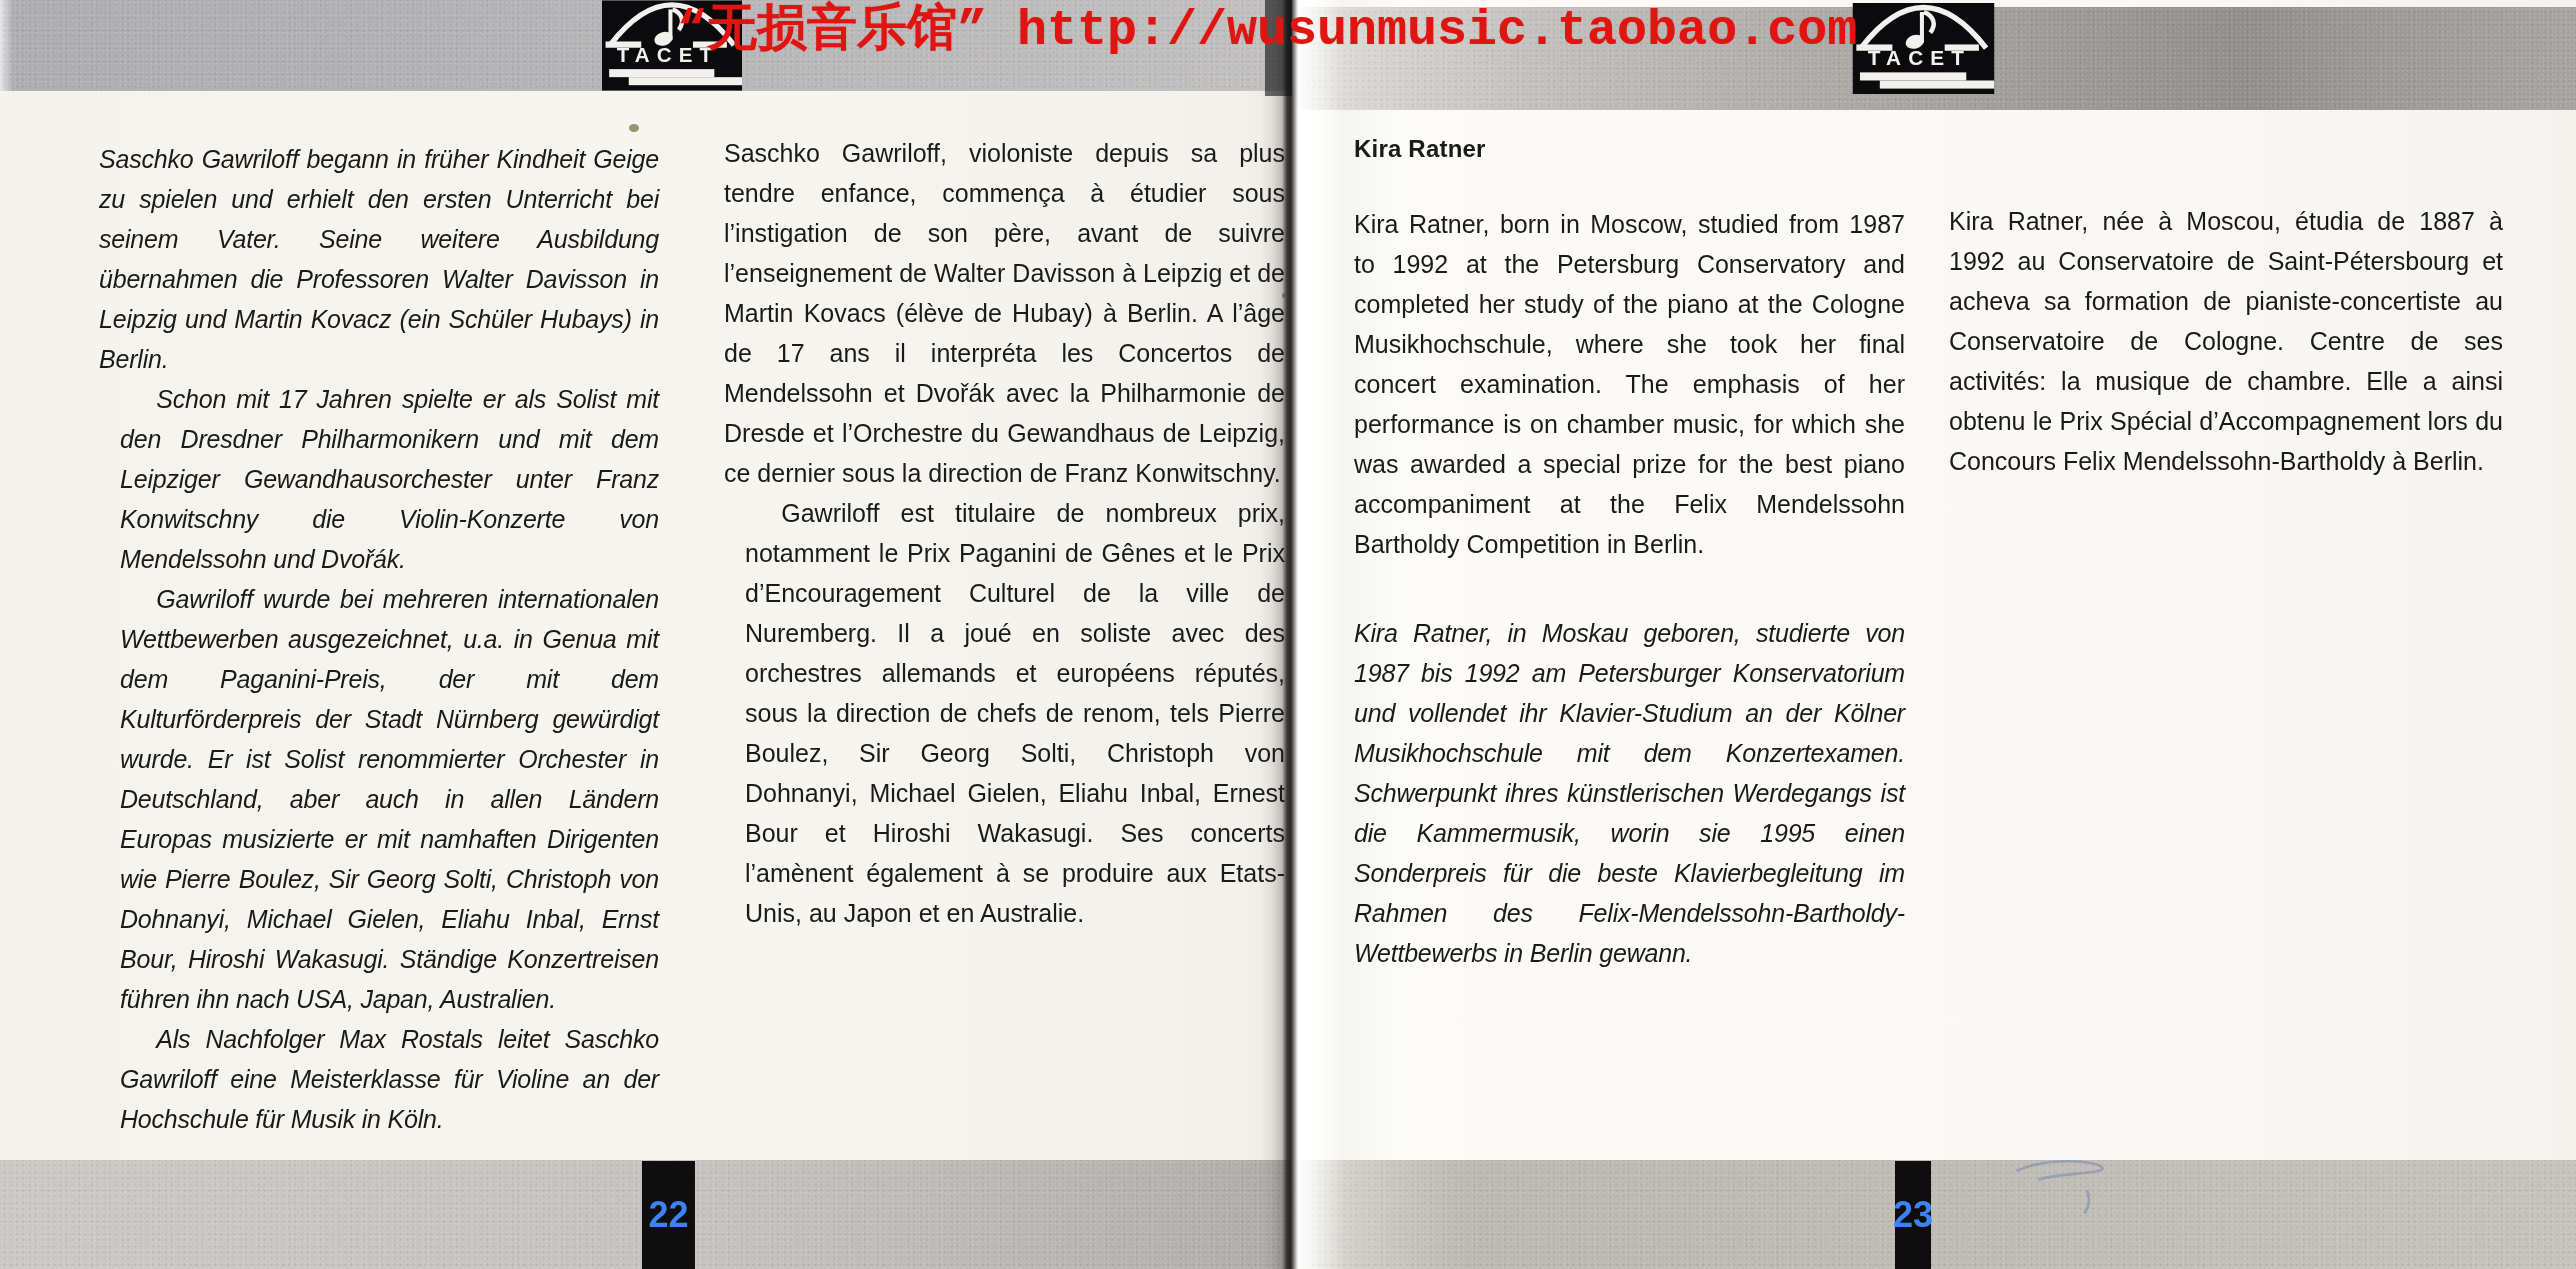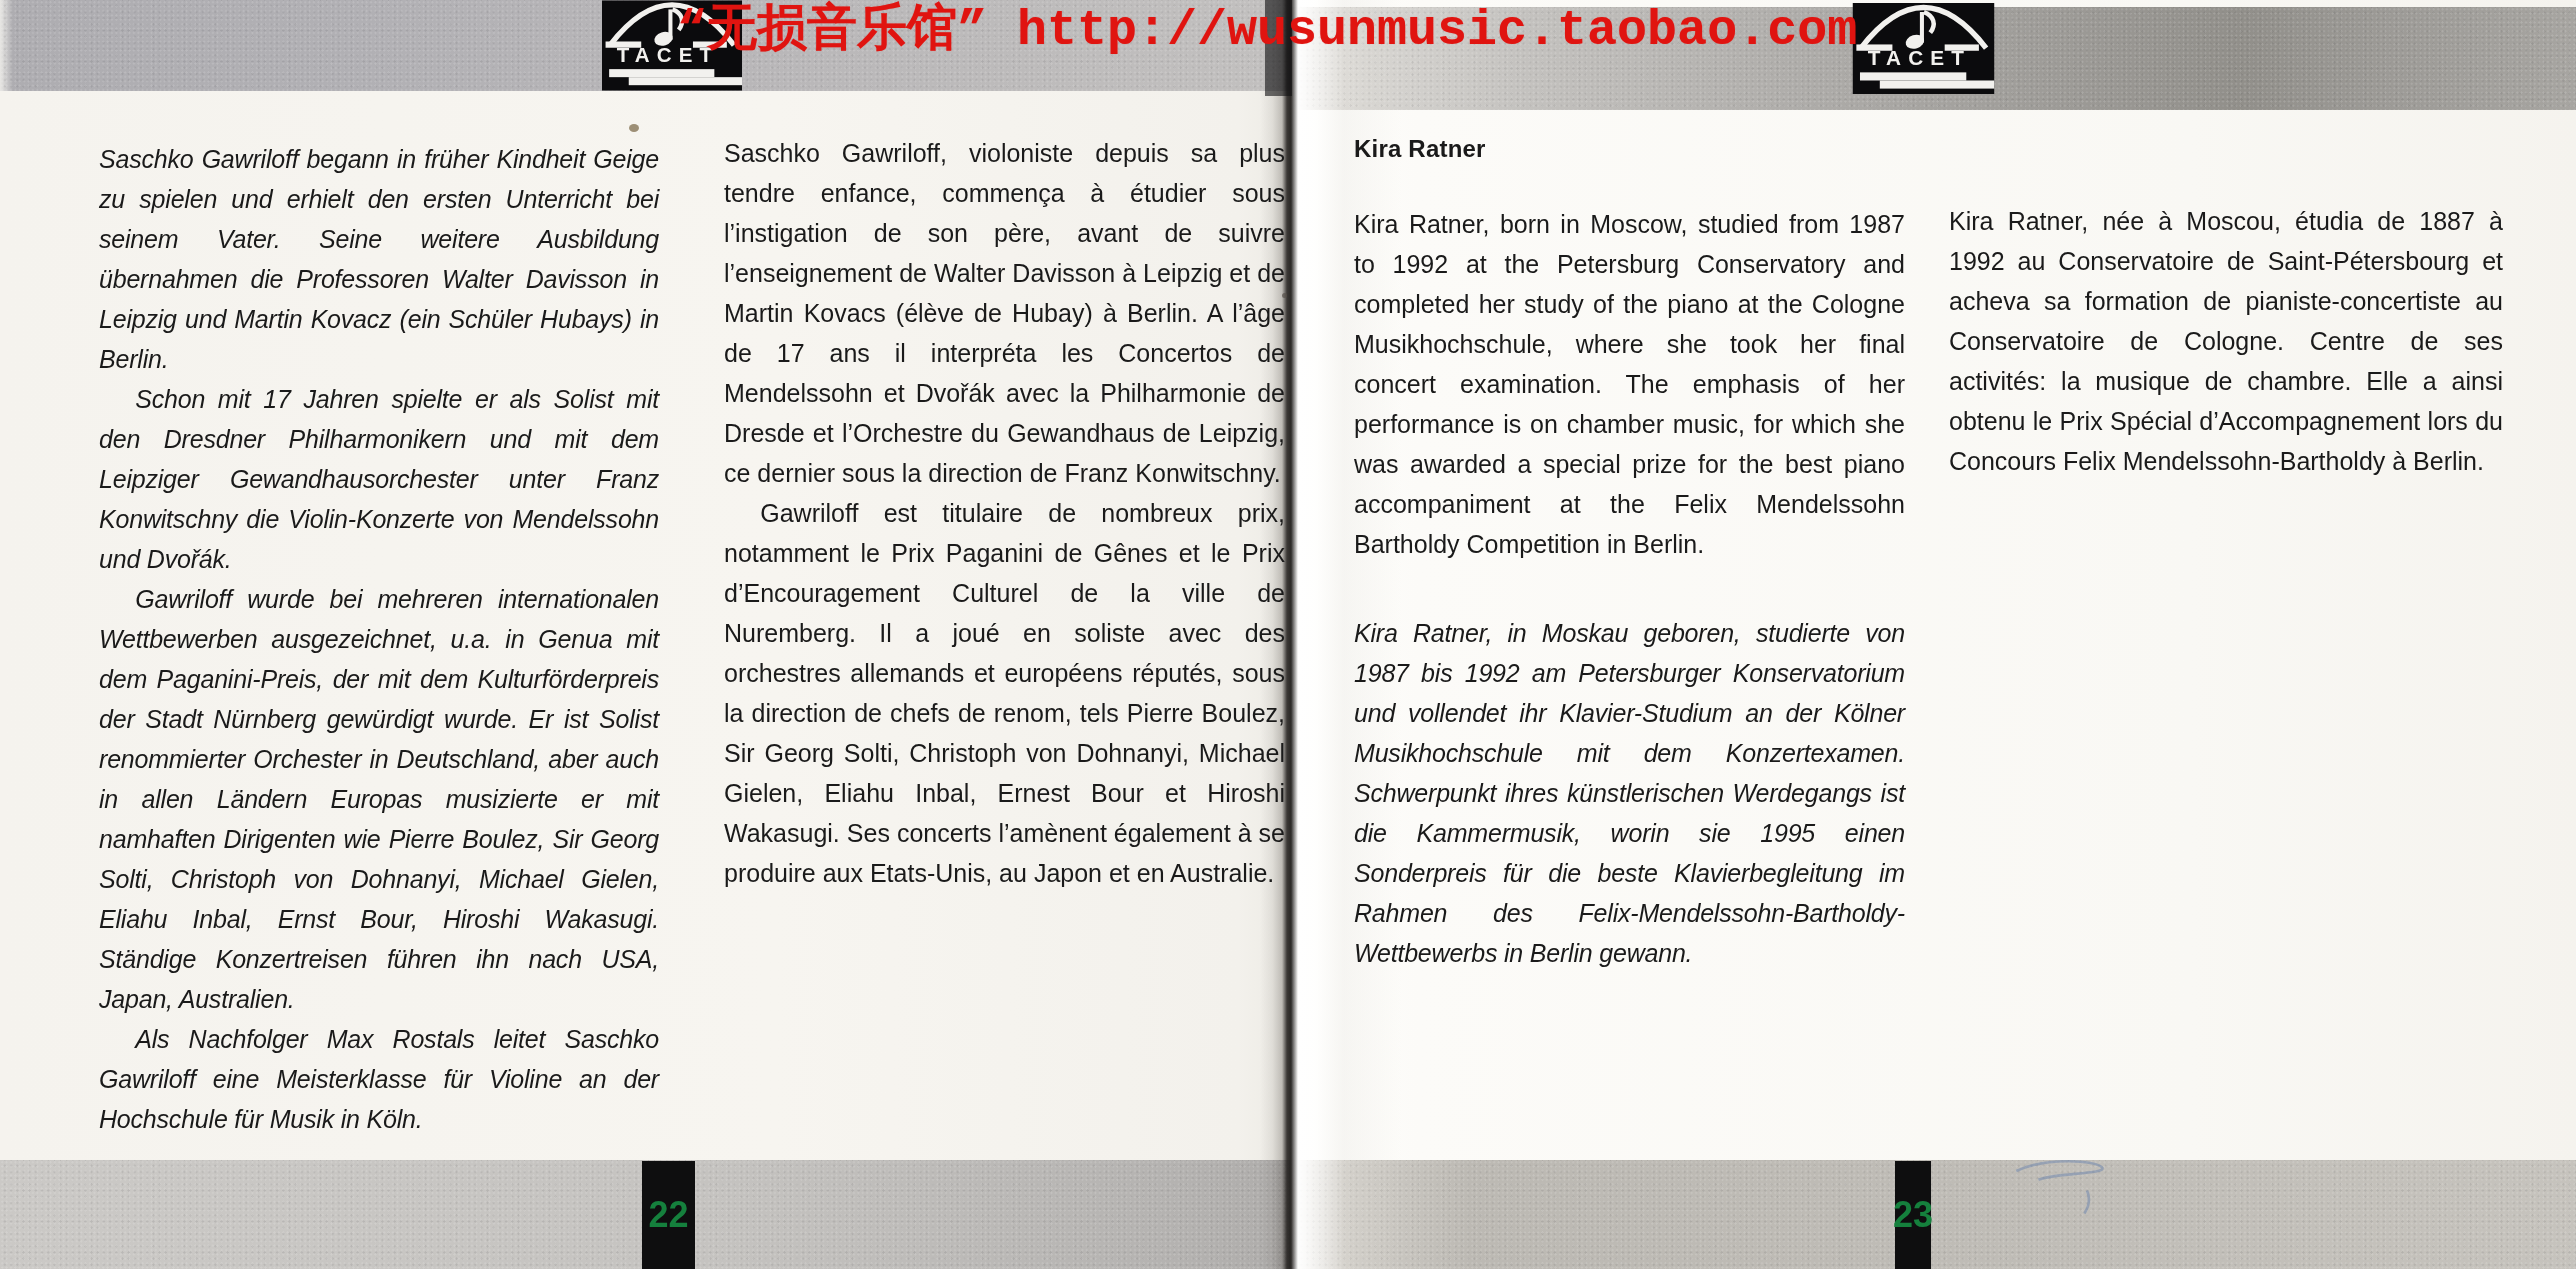--- a/index.html
+++ b/index.html
@@ -49,32 +49,32 @@
   #watermark{
     position:absolute; left:677px; top:-3.6px; white-space:nowrap;
     font-family:"Liberation Mono", monospace; font-size:50px; line-height:69px;
     color:#e01410; letter-spacing:0px; z-index:30; font-weight:bold;
     text-shadow:0 0 0.9px rgba(224,20,16,.4);
   }
 
   
   .col{position:absolute; text-align:justify; font-size:25px; line-height:40px;}
   .col p{margin:0;}
-  .col p.indent{text-indent:1.45em;}
+  .col p.indent{text-indent:1.45em;margin-left:21px;}
   #col-german-left{left:99px; top:139px; width:560px; font-style:italic; letter-spacing:-0.2px;}
   #col-french-left{left:724px; top:133px; width:561px;}
   #col-right-en{left:1354px; top:204px; width:551px;}
   #col-right-de{left:1354px; top:613px; width:551px; font-style:italic; letter-spacing:-0.2px;}
   #col-right-fr{left:1949px; top:201px; width:554px;}
   #heading-kira{position:absolute; left:1354px; top:135px; font-size:24px; font-weight:bold; letter-spacing:0.2px;}
 
   
   .tab{position:absolute; top:1161px; height:108px; background:#0e0e0f;
     display:flex; align-items:center; justify-content:center;
-    color:#15803d; font-weight:bold; font-size:36px; z-index:5;}
+    color:#3b82f6; font-weight:bold; font-size:36px; z-index:5;}
   #tab-22{left:642px; width:53px;}
   #tab-23{left:1895px; width:36px;}
 
   
   .speck{position:absolute; border-radius:50%;}
   #speck-1{left:629px; top:124px; width:9.8px; height:8px; background:#8d7c60; opacity:.85;}
   #speck-2{left:1282px; top:293px; width:5.3px; height:5.3px; background:#55504a; opacity:.7;}
   #pen-mark{position:absolute; left:2003px; top:1155px; opacity:.55; z-index:6;}
 </style>
 </head>

